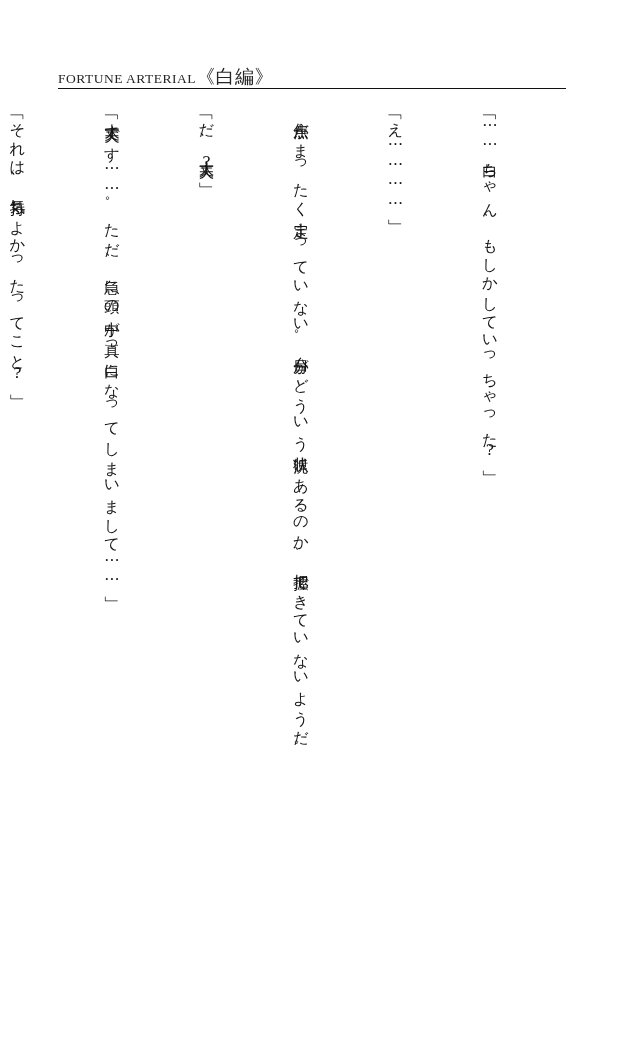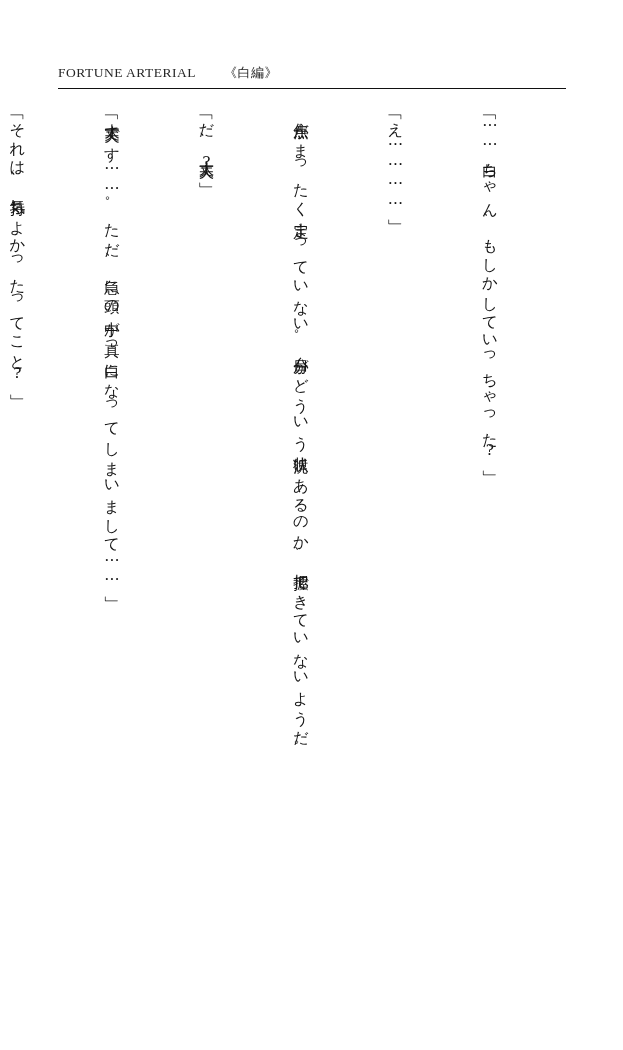--- a/index.html
+++ b/index.html
@@ -32,22 +32,21 @@
     letter-spacing: 0.5px;
     color: #262626;
     white-space: nowrap;
   }
   .running-head .rh-title {
     font-variant: small-caps;
     margin-top: 16px;
   }
   .running-head .rh-sub {
     font-family: "DejaVu Serif", serif;
-    font-size: 13px;
-    margin-left: 28px;
+    font-size: 19px;
   }
 
   .rule {
     position: absolute;
     top: 88px;
     left: 58px;
     width: 508px;
     height: 1px;
     background: #111;
   }

